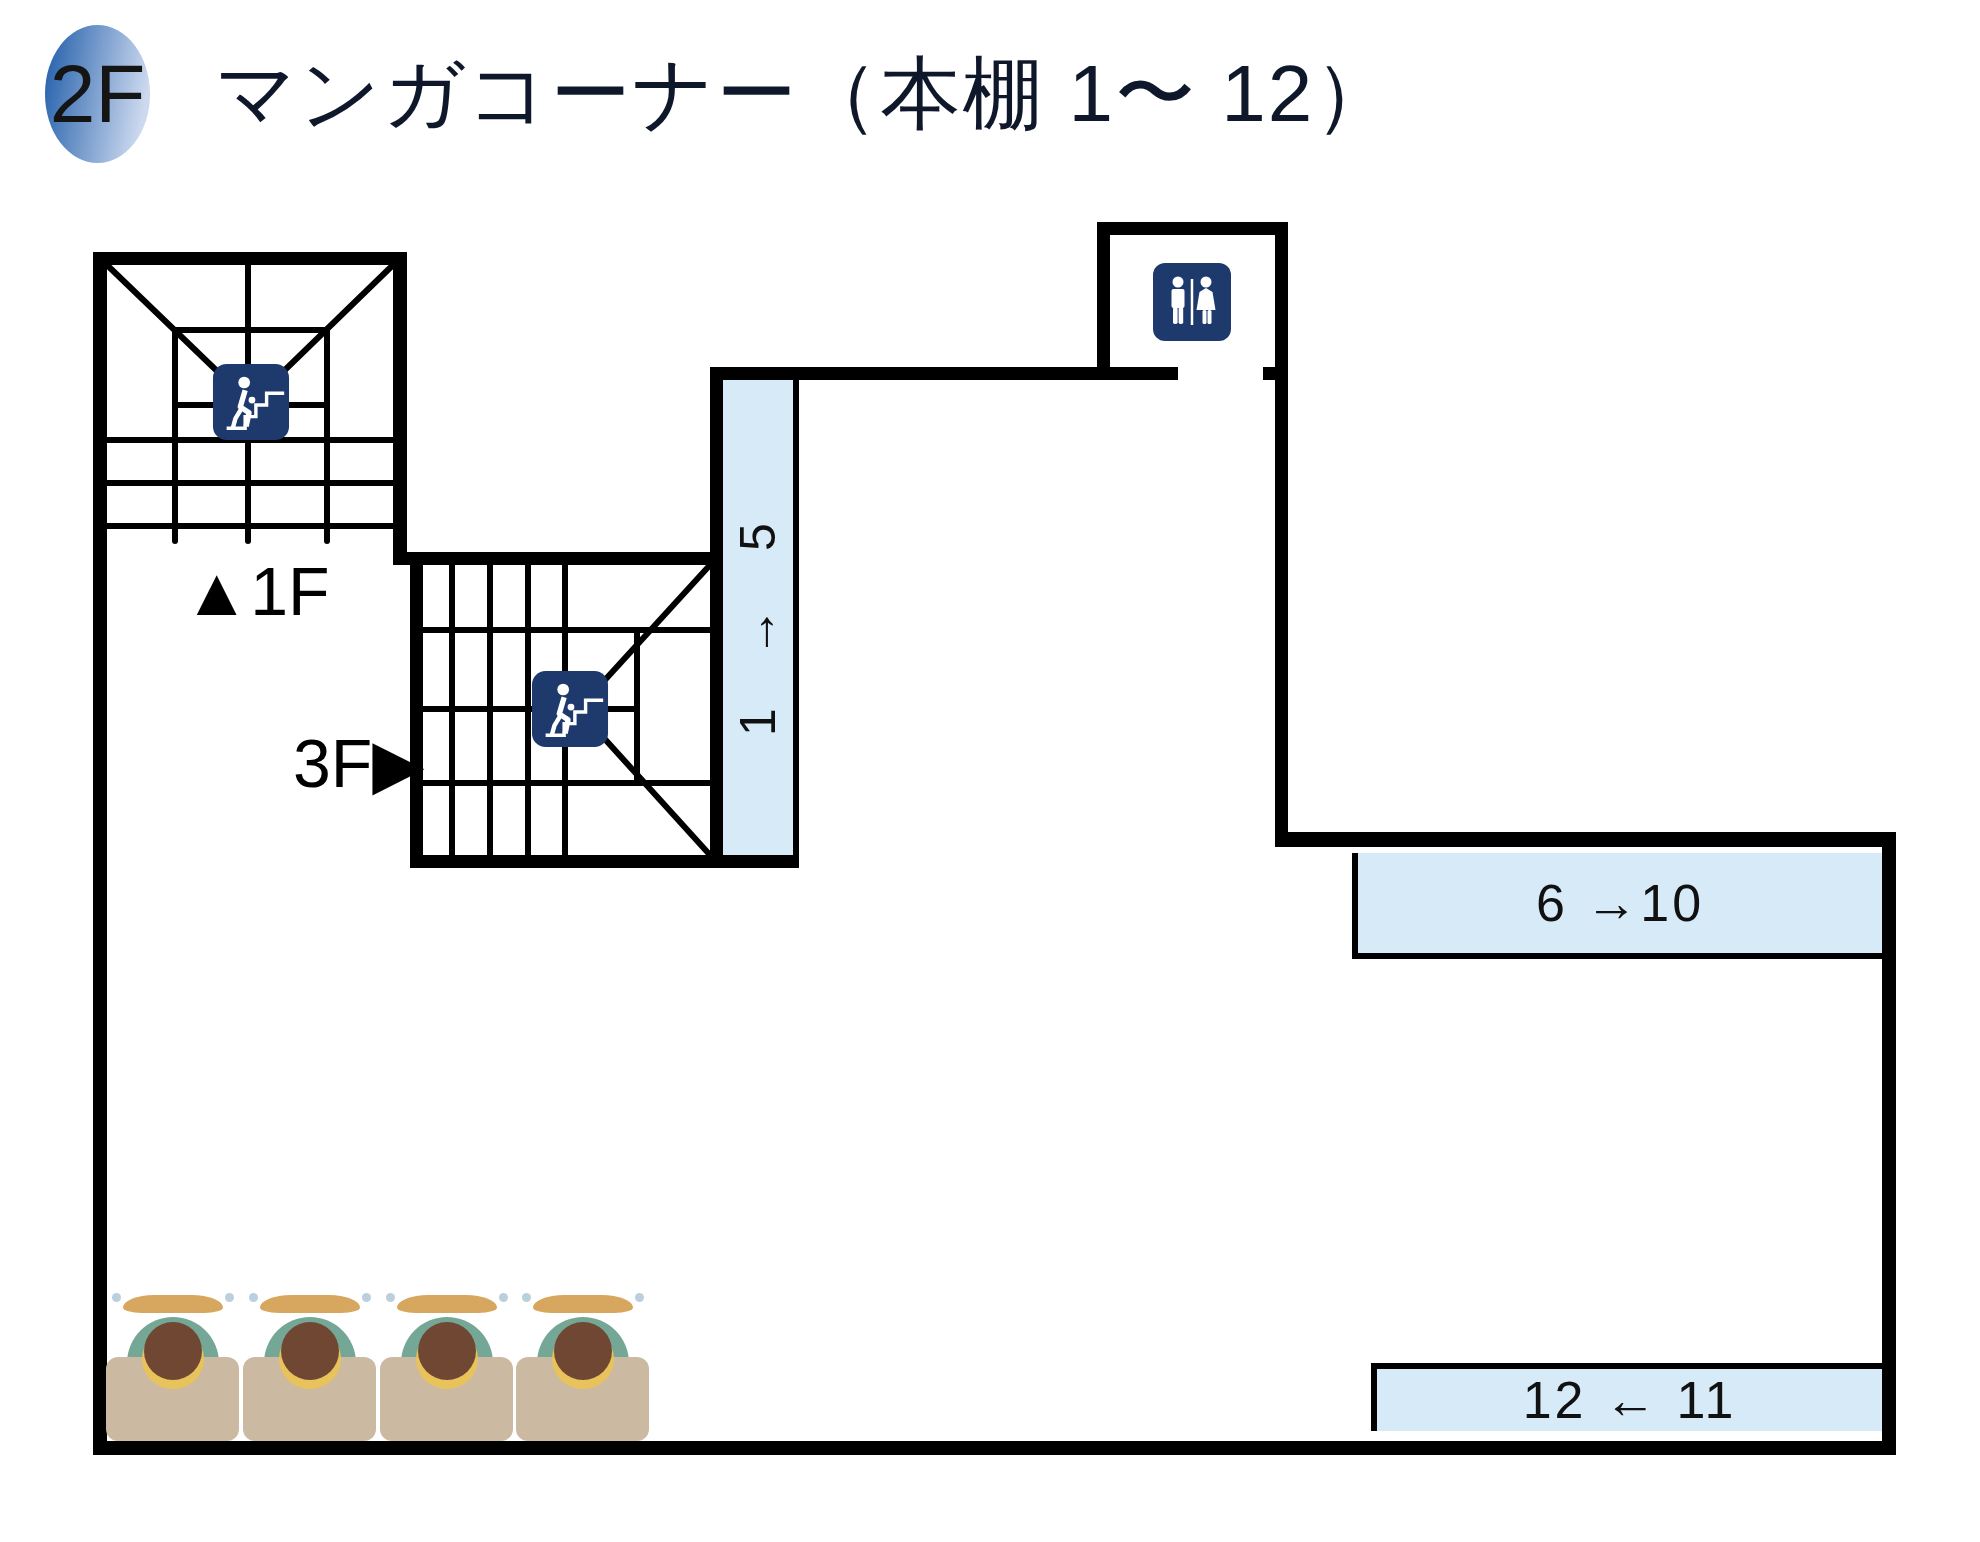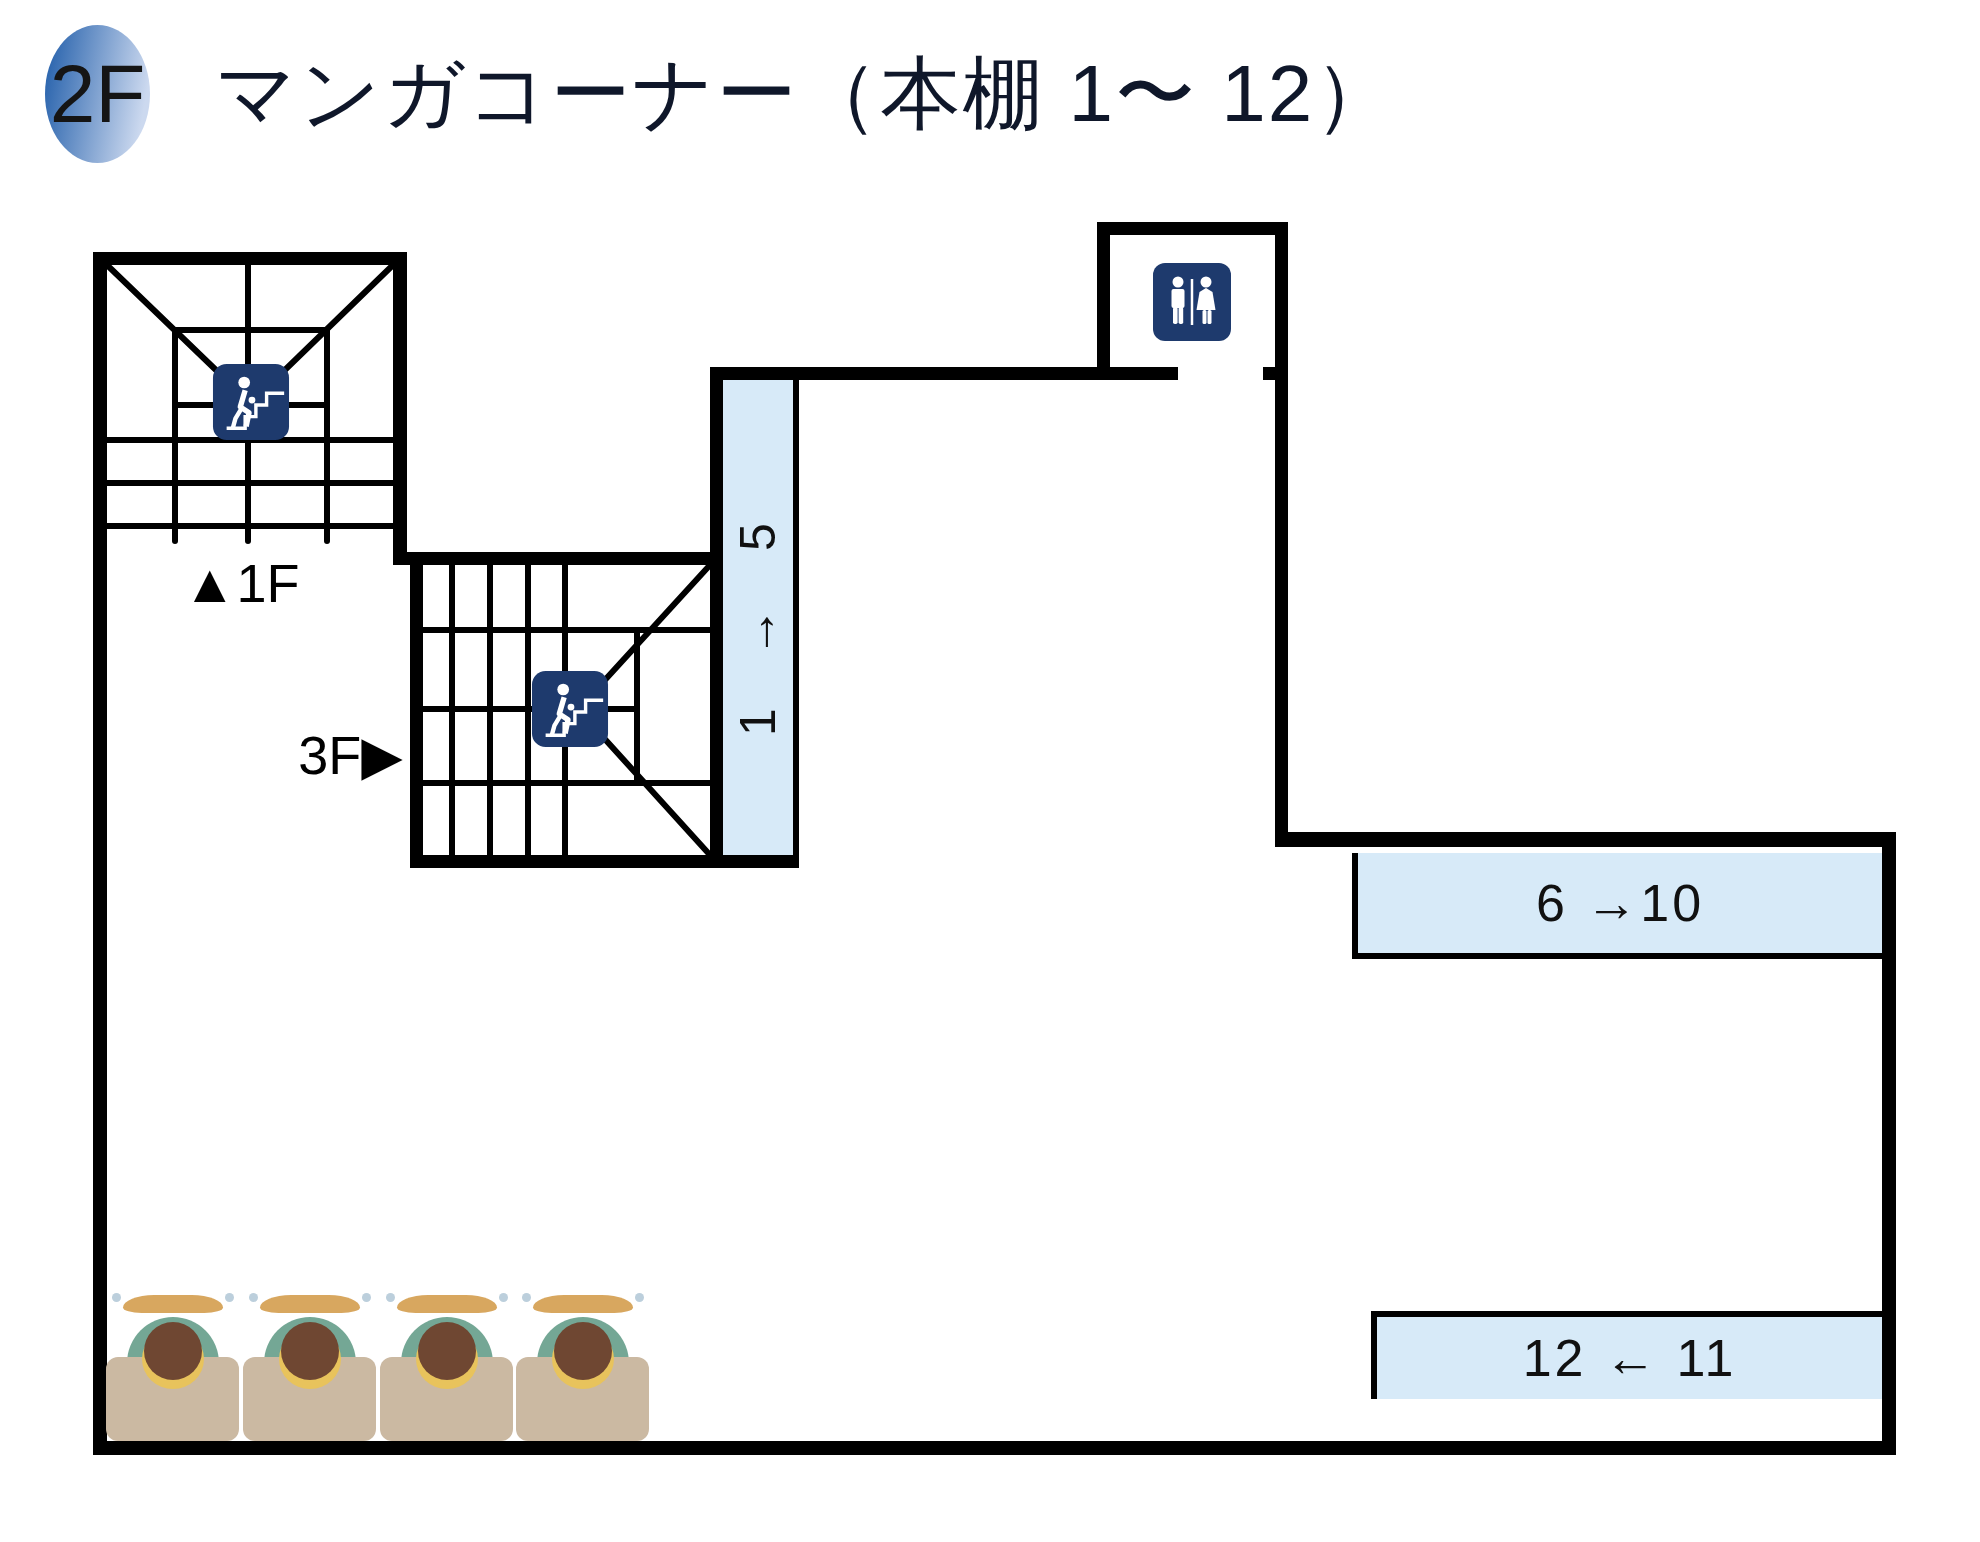--- a/index.html
+++ b/index.html
@@ -24,21 +24,21 @@
   
   .wall{position:absolute; background:#000;}
   
   .strip{position:absolute; background:#d7eaf8; box-sizing:border-box;}
   .strip-h{display:flex; align-items:center; justify-content:center;
     font-size:52px; letter-spacing:3px; color:#111;margin-top:6px;}
   .v-label{position:absolute; left:0; width:70px; height:54px;
     display:flex; align-items:center; justify-content:center;
     transform:rotate(-90deg); font-size:50px; color:#111;}
   
-  .floor-note{position:absolute; font-size:54px; color:#000; white-space:nowrap;}
+  .floor-note{position:absolute; font-size:68px; color:#000; white-space:nowrap;}
   
   .stairlines{position:absolute;}
   .stairlines line{stroke:#000; stroke-width:6; stroke-linecap:round;}
   
   .seat{position:absolute; width:140px; height:150px;}
   .seat .chair-arc{position:absolute; left:20px; top:2px; width:100px; height:18px;
     background:#d8a75f; border-radius:50px 50px 30px 30px / 20px 20px 9px 9px; z-index:1;}
   .seat .dot{position:absolute; top:0; width:9px; height:9px; border-radius:50%;
     background:#bccfdc; z-index:1;}
   .seat .dot-l{left:9px;} .seat .dot-r{left:122px;}
@@ -139,21 +139,21 @@
   <div class="strip" style="left:723px;top:380px;width:76px;height:475px;border-right:6px solid #000;">
     <span class="v-label" style="top:130px;">5</span>
     <span class="v-label" style="top:225px;">→</span>
     <span class="v-label" style="top:315px;">1</span>
   </div>
 
   <div class="strip strip-h" style="left:1352px;top:847px;width:530px;height:106px;border-left:6px solid #000;border-bottom:6px solid #000;">
     <span>6 →10</span>
   </div>
 
-  <div class="strip strip-h" style="left:1371px;top:1305px;width:511px;height:88px;border-left:6px solid #000;border-top:6px solid #000;">
+  <div class="strip strip-h" style="left:1371px;top:1357px;width:511px;height:68px;border-left:6px solid #000;border-top:6px solid #000;">
     <span>12 ← 11</span>
   </div>
 
   <div class="floor-note" style="left:183px;top:552px;">▲1F</div>
   <div class="floor-note" style="left:293px;top:724px;width:115px;text-align:center;">3F▶</div>
 
   <div class="seat" style="left:103px;top:1293px;">
     <div class="dot dot-l"></div>
     <div class="dot dot-r"></div>
     <div class="chair-arc"></div>

